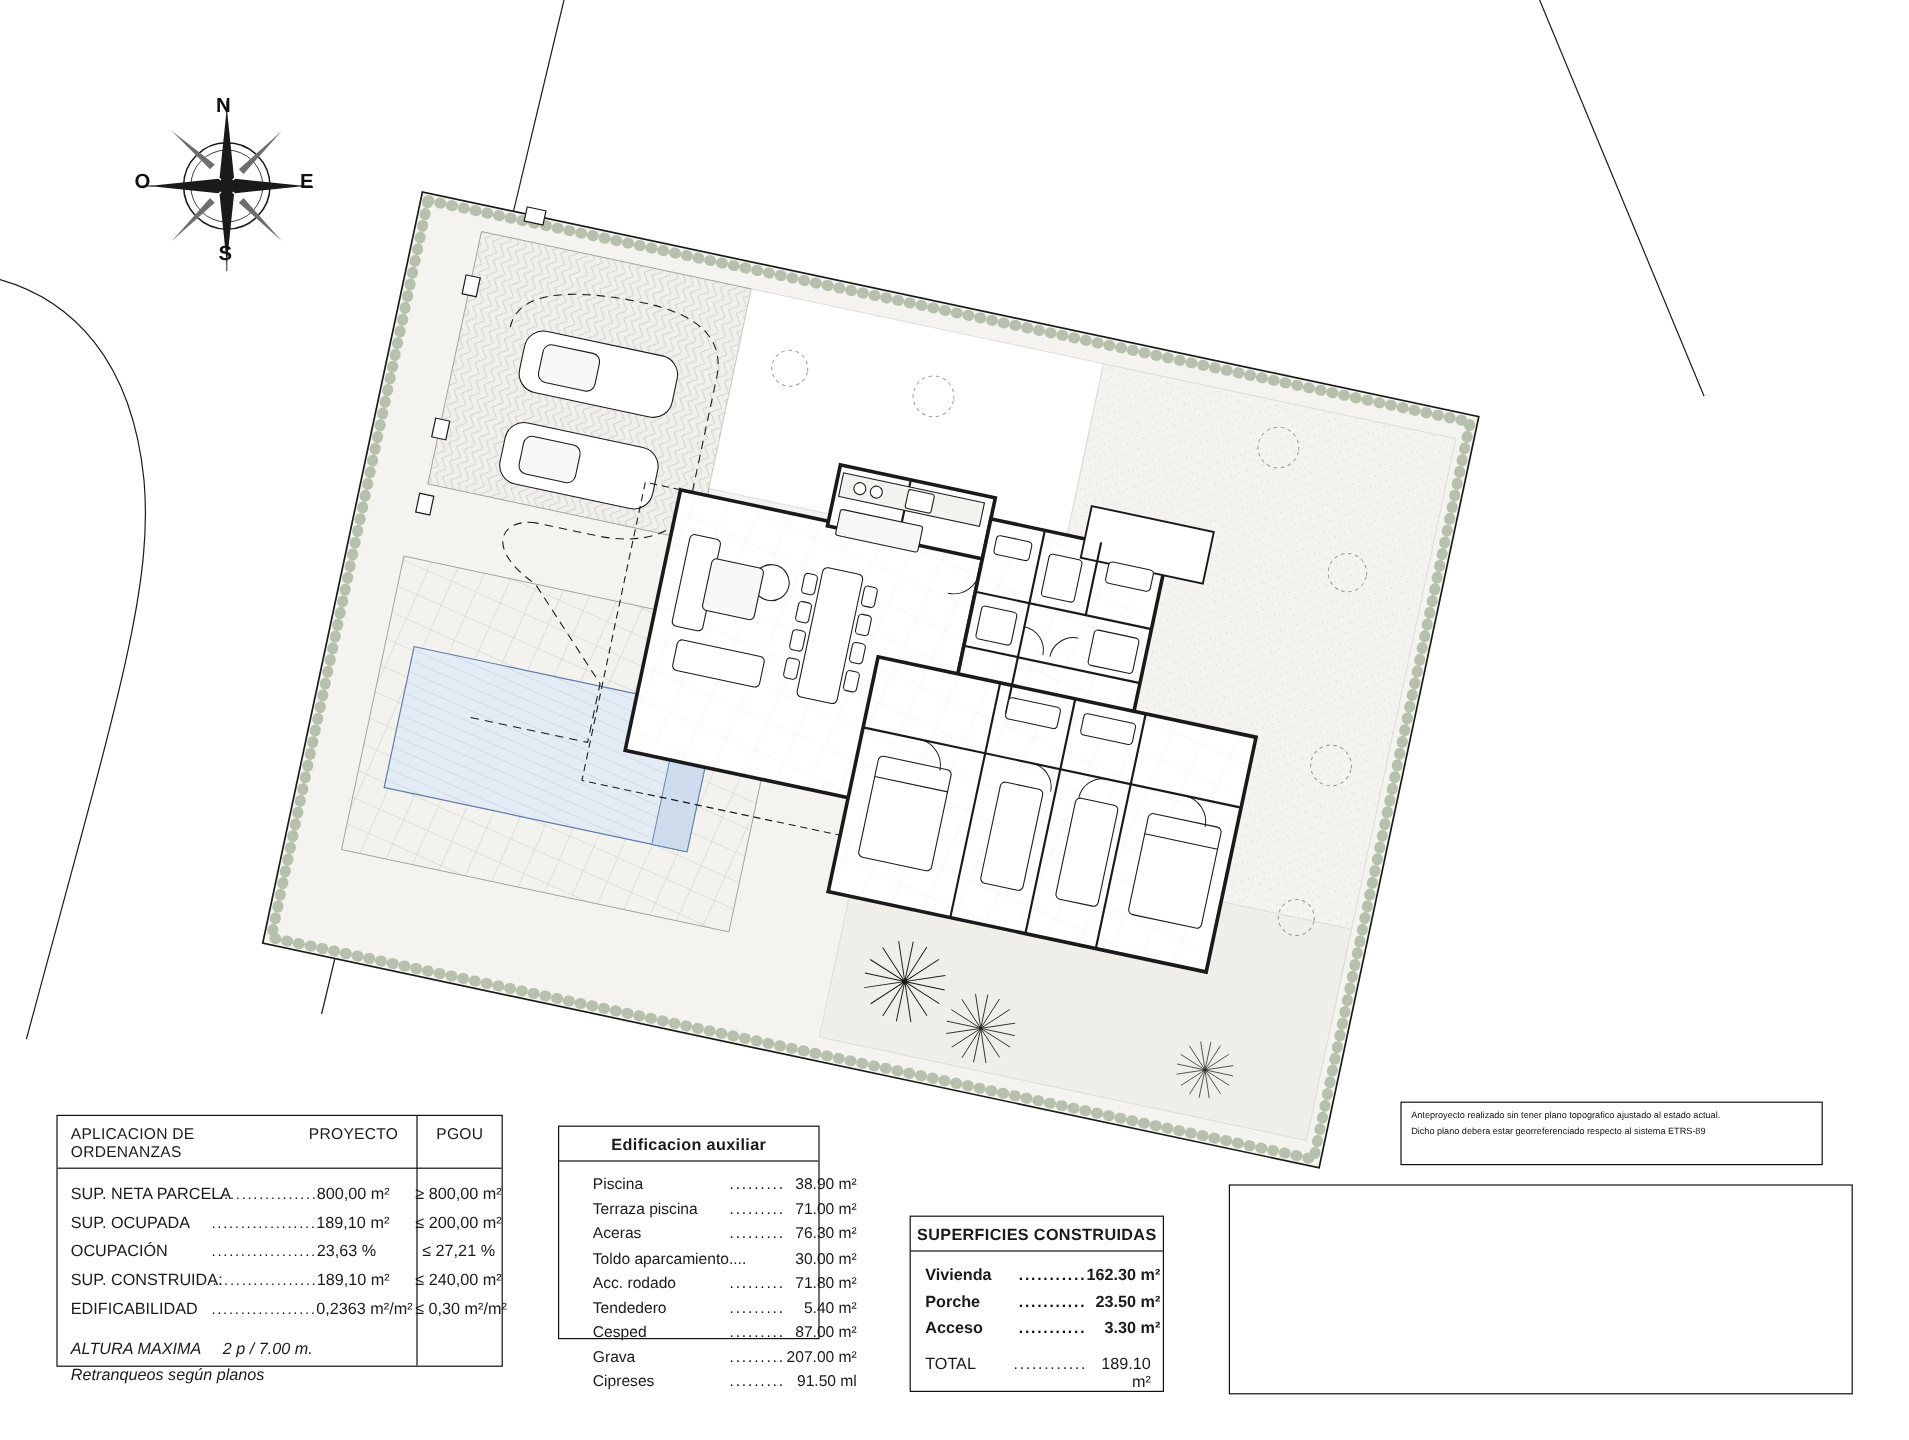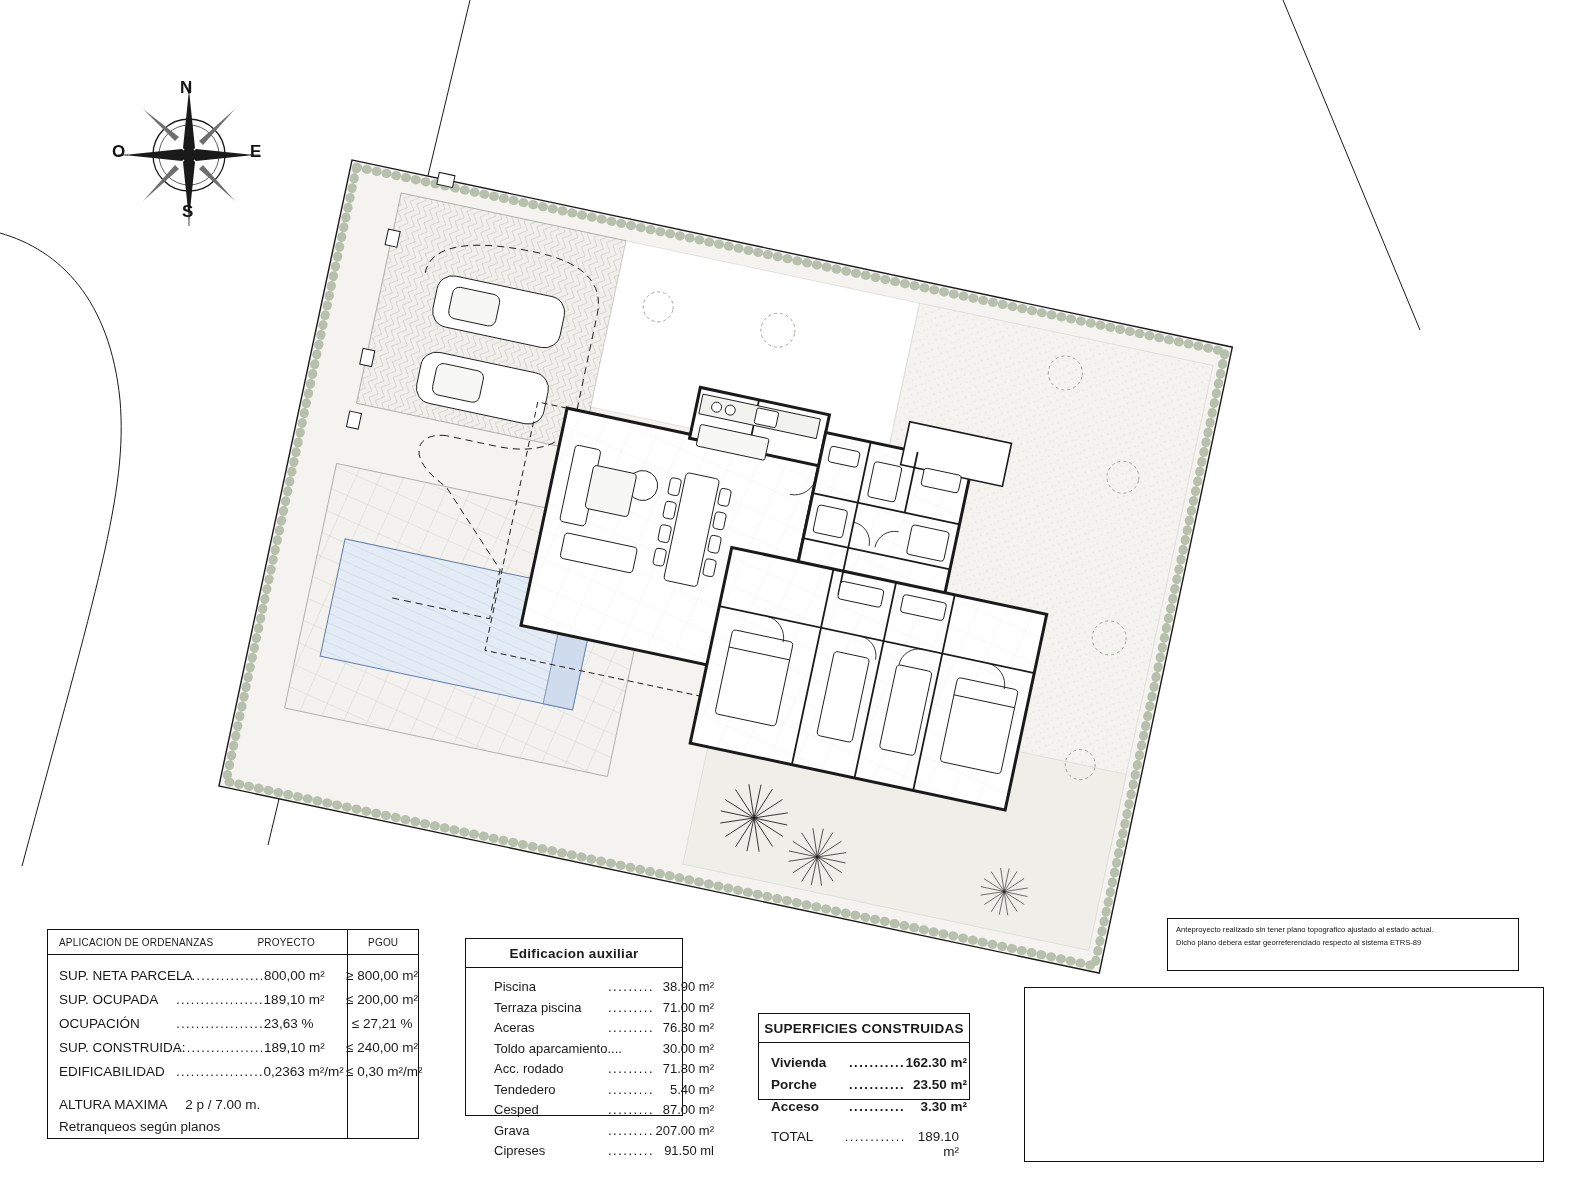--- a/index.html
+++ b/index.html
@@ -84,56 +84,56 @@
     padding: 0 4px;
     color: #111;
     text-align: center;
   }
   .row .v { flex: 0 0 auto; text-align: right; }
 
   
   #tbl-ordenanzas { left: 47px; top: 929px; width: 372px; height: 210px; }
   #tbl-ordenanzas .head {
     display: flex;
-    font-size: 10px;
+    font-size: 13px;
     letter-spacing: .2px;
     padding: 7px 0 6px 0;
   }
   #tbl-ordenanzas .head .c1 { width: 205px; padding-left: 11px; }
   #tbl-ordenanzas .head .c2 { width: 94px; text-align: left; }
   #tbl-ordenanzas .head .c3 { width: 72px; text-align: center; }
   #tbl-ordenanzas .orow {
     display: flex;
     font-size: 13.5px;
     line-height: 24px;
     white-space: nowrap;
   }
   #tbl-ordenanzas .orow .k { width: 118px; padding-left: 11px; }
   #tbl-ordenanzas .orow .dots { width: 88px; letter-spacing: 1.4px; font-size: 12.5px; overflow: hidden; }
   #tbl-ordenanzas .orow .v { width: 83px; }
   #tbl-ordenanzas .orow .p { width: 72px; text-align: center; }
-  #tbl-ordenanzas .foot { padding: 8px 0 0 11px; font-size: 13.5px; line-height: 22px; }
+  #tbl-ordenanzas .foot { padding: 8px 0 0 11px; font-size: 13.5px; line-height: 22px; font-style: italic; }
   #tbl-ordenanzas .foot .alt span { margin-right: 14px; }
   #tbl-ordenanzas .vline {
     position: absolute;
     top: 0; bottom: 0;
     width: 0;
     border-left: 1px solid #111;
   }
 
   
   #tbl-aux { left: 465px; top: 938px; width: 218px; height: 178px; }
   #tbl-aux .tbl-title { font-weight: bold; font-size: 13.5px; }
   #tbl-aux .row { line-height: 20.5px; font-size: 13px; }
   #tbl-aux .row .k { width: 110px; margin-left: 16px; }
   #tbl-aux .row .dots { width: 42px; flex: 0 0 auto; }
   #tbl-aux .row .v { width: 60px; }
 
   
-  #tbl-sup { left: 758px; top: 1013px; width: 212px; height: 87px; }
+  #tbl-sup { left: 758px; top: 1013px; width: 212px; height: 147px; }
   #tbl-sup .tbl-title { font-weight: bold; font-size: 13.5px; }
   #tbl-sup .row { line-height: 22px; font-size: 13.5px; font-weight: bold; }
   #tbl-sup .row .k { width: 74px; }
   #tbl-sup .row .dots { width: 52px; flex: 0 0 auto; }
   #tbl-sup .row .v { width: 62px; }
   #tbl-sup .total { display: flex; font-size: 13.5px; padding: 7px 10px 0 12px; }
   #tbl-sup .total .k { width: 74px; }
   #tbl-sup .total .dots { width: 52px; letter-spacing: 1.5px; font-size: 13px; padding: 0 4px; }
   #tbl-sup .total .v { width: 62px; text-align: right; }
 

